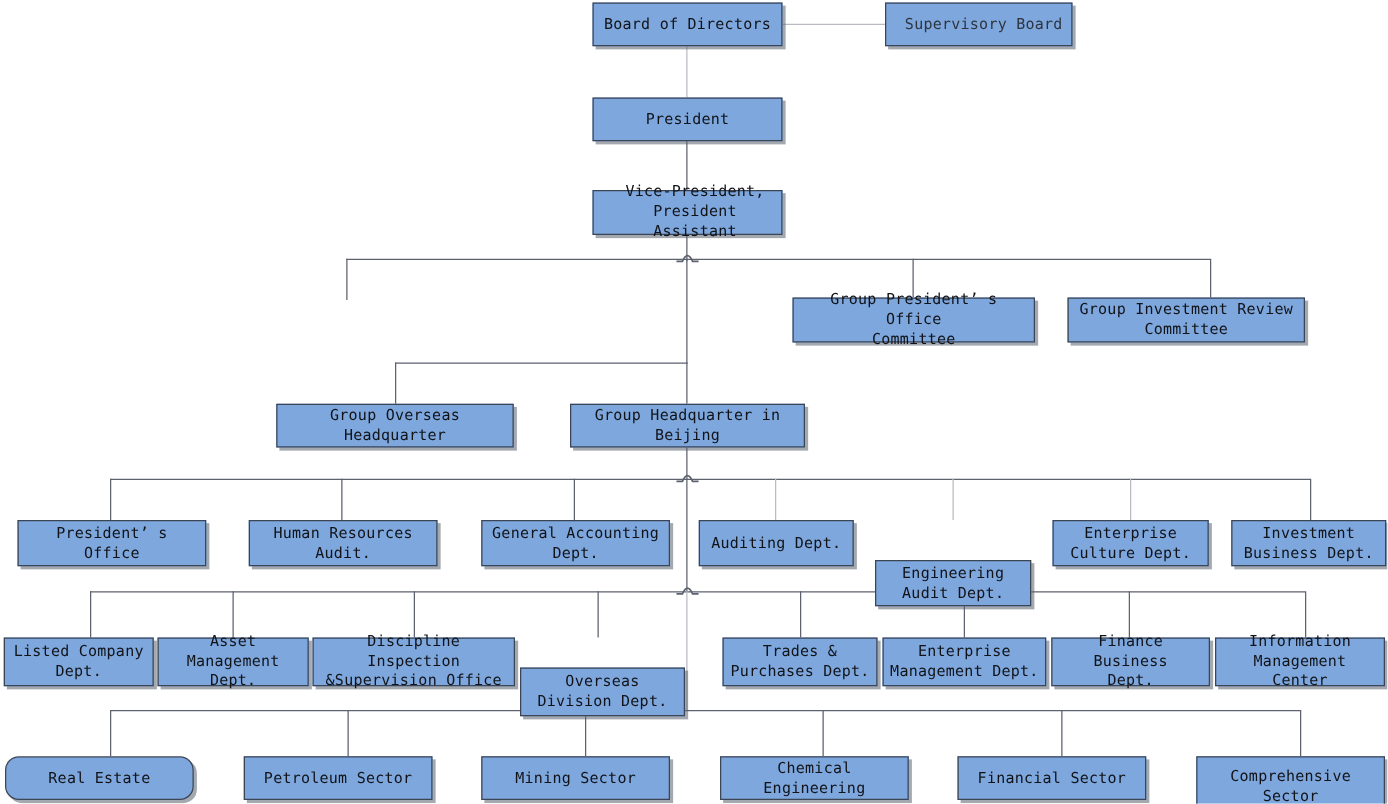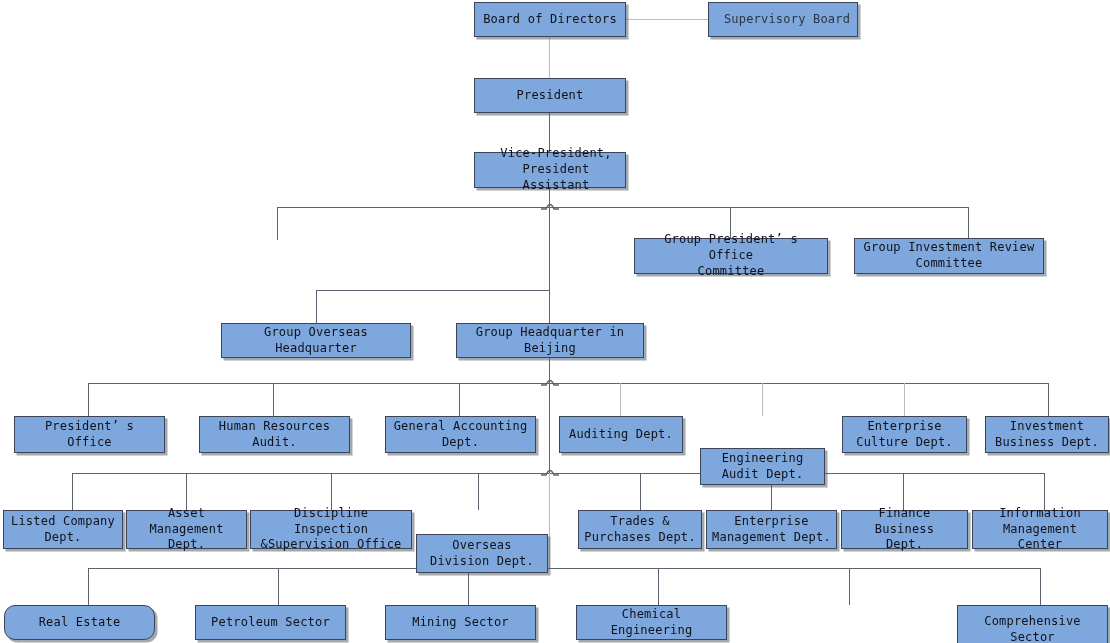--- a/index.html
+++ b/index.html
@@ -172,15 +172,16 @@
 Management Dept.</div>
   <div class="node" style="left:841px; top:510px; width:127px; height:39px;">Finance Business
 Dept.</div>
   <div class="node" style="left:972px; top:510px; width:136px; height:39px;">Information
 Management Center</div>
 
   <div class="node" style="left:4px; top:605px; width:151px; height:35px;border-radius:11px;">Real Estate</div>
   <div class="node" style="left:195px; top:605px; width:151px; height:35px;">Petroleum Sector</div>
   <div class="node" style="left:385px; top:605px; width:151px; height:35px;">Mining Sector</div>
   <div class="node" style="left:576px; top:605px; width:151px; height:35px;">Chemical Engineering</div>
+  <div class="node" style="left:766px; top:605px; width:151px; height:35px;">Financial Sector</div>
   <div class="node" style="left:957px; top:605px; width:151px; height:49px;">Comprehensive Sector</div>
 
 </div>
 
 </body></html>

